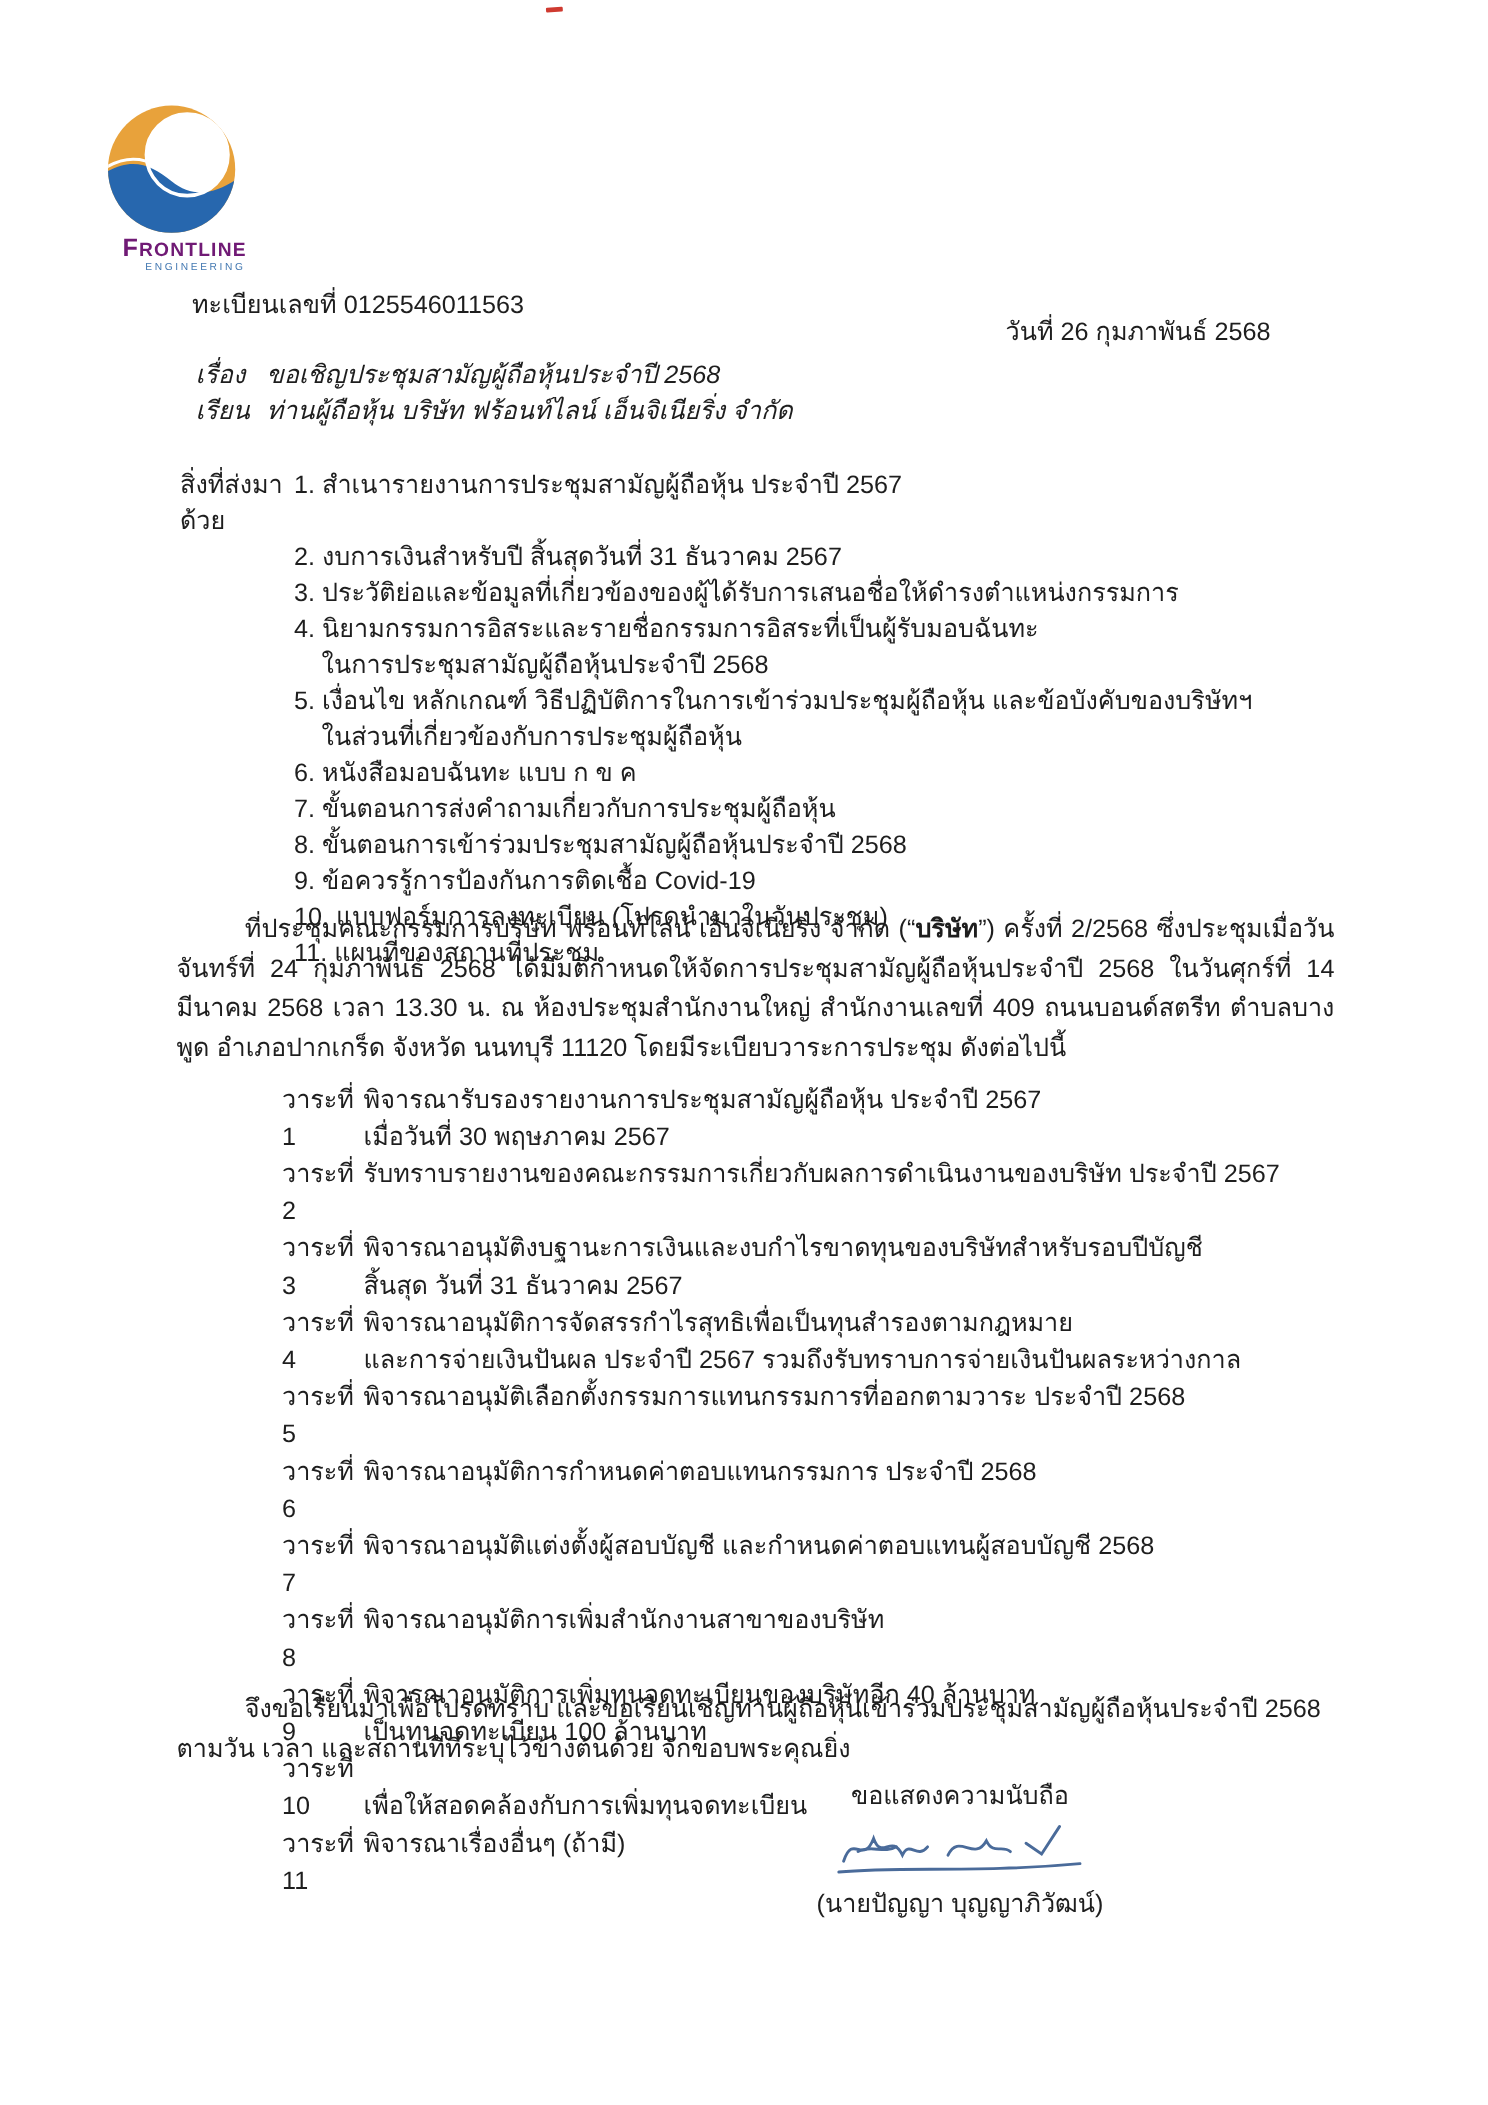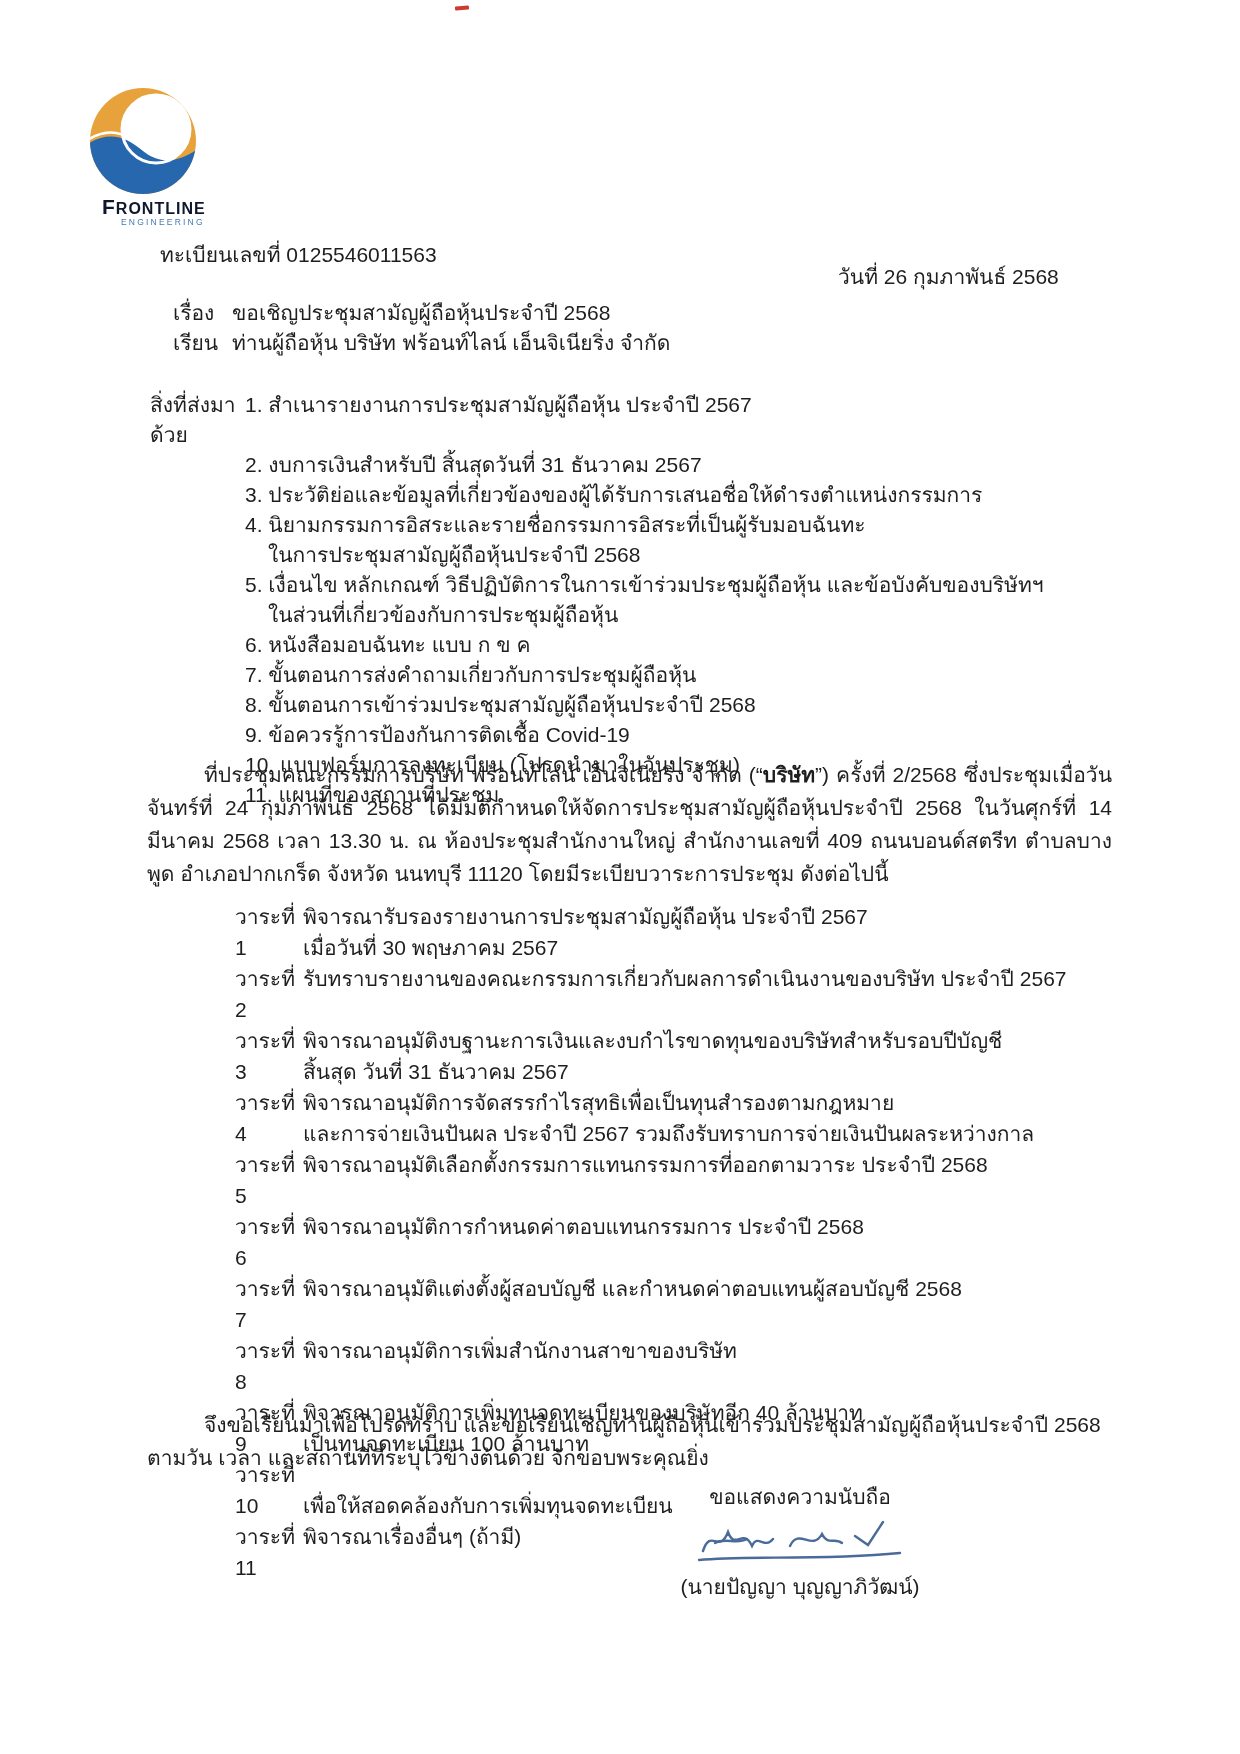--- a/index.html
+++ b/index.html
@@ -4,27 +4,27 @@
 <style>
   html,body{margin:0;padding:0;background:#ffffff;}
   .page{
     position:relative;width:1240px;height:1754px;background:#ffffff;overflow:hidden;
     font-family:"Liberation Sans",sans-serif;color:#1e1e1e;font-size:21px;
   }
   .abs{position:absolute;}
   
   .logo-wrap{left:88px;top:85px;width:150px;}
   .logo-mark{display:block;}
-  .brand{font-weight:bold;color:#0f172a;font-size:16px;letter-spacing:1px;line-height:16px;margin-top:2px;margin-left:14px;}
+  .brand{font-weight:bold;color:#701a75;font-size:16px;letter-spacing:1px;line-height:16px;margin-top:2px;margin-left:14px;}
   .brand .cap{font-size:21px;}
   .brand-sub{color:#4479b2;font-size:8.5px;letter-spacing:2.2px;margin-left:33px;line-height:10px;}
   
   .regno{left:160px;top:240px;line-height:30px;}
   .dateline{left:838px;top:262px;line-height:30px;}
-  .hdr-row{left:173px;line-height:30px;display:flex;}
+  .hdr-row{left:163px;line-height:30px;display:flex;font-style:italic;}
   .hdr-label{width:59px;flex-shrink:0;}
   .subject-row{top:298px;}
   .to-row{top:328px;}
   
   .encl{left:150px;top:358px;width:980px;line-height:30px;}
   .encl-first{display:flex;margin-top:32px;}
   .encl-label{width:95px;flex-shrink:0;}
   .encl-item{padding-left:95px;}
   .encl-item.cont{padding-left:118px;}
   

